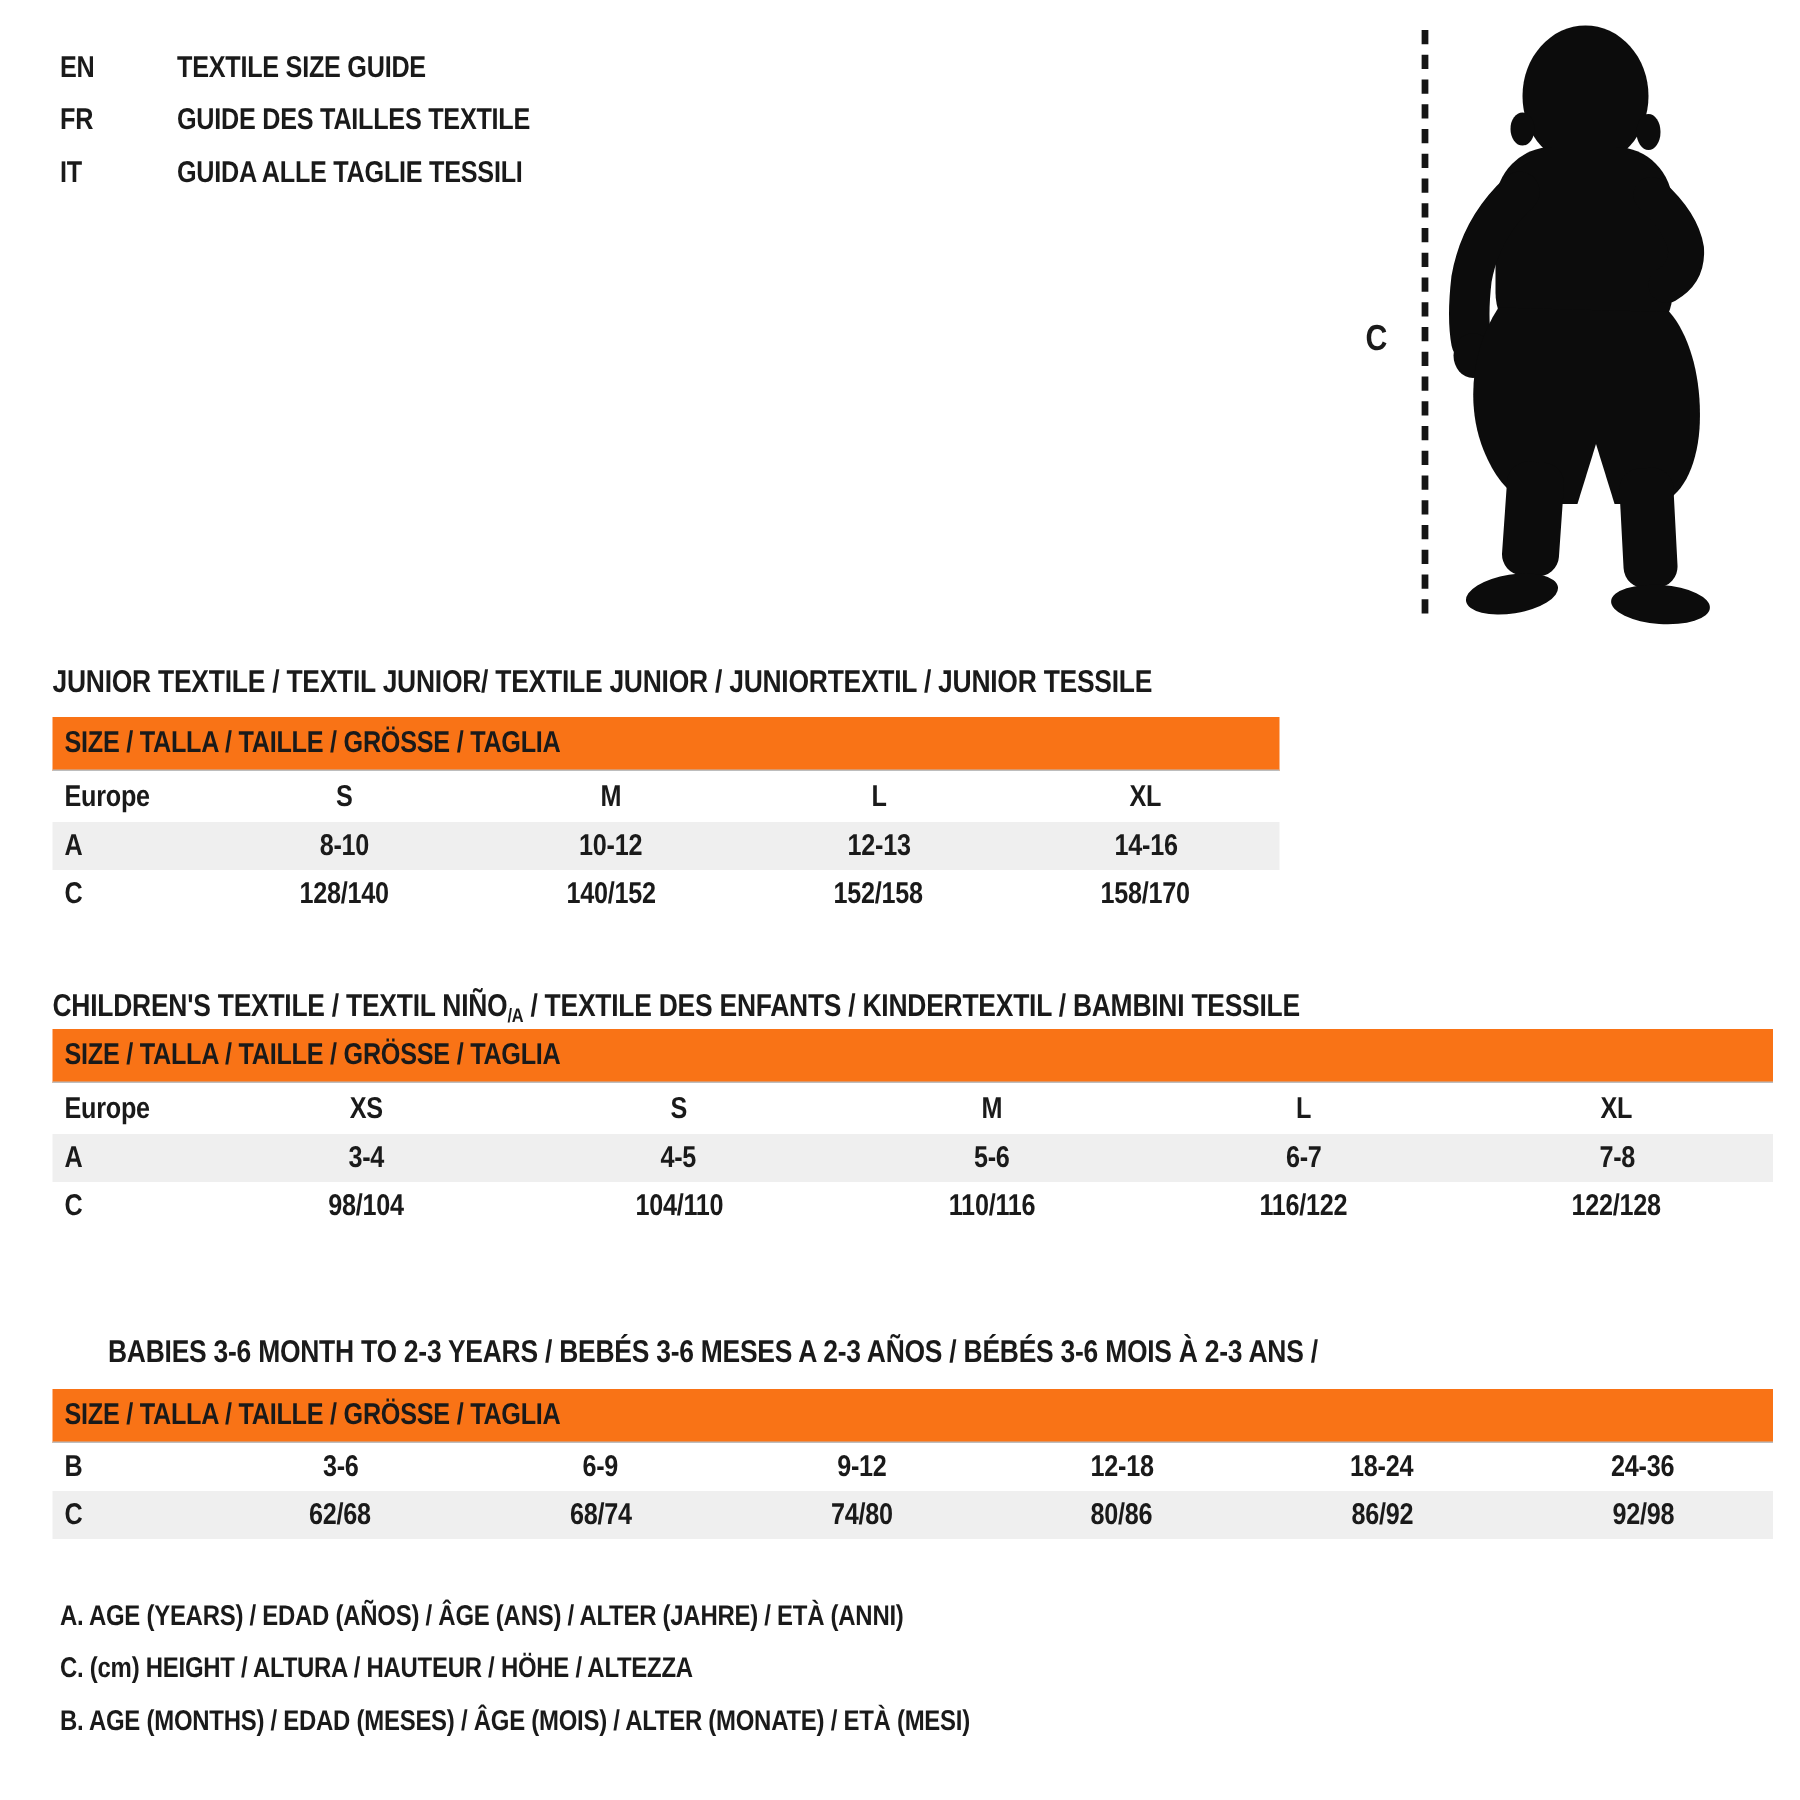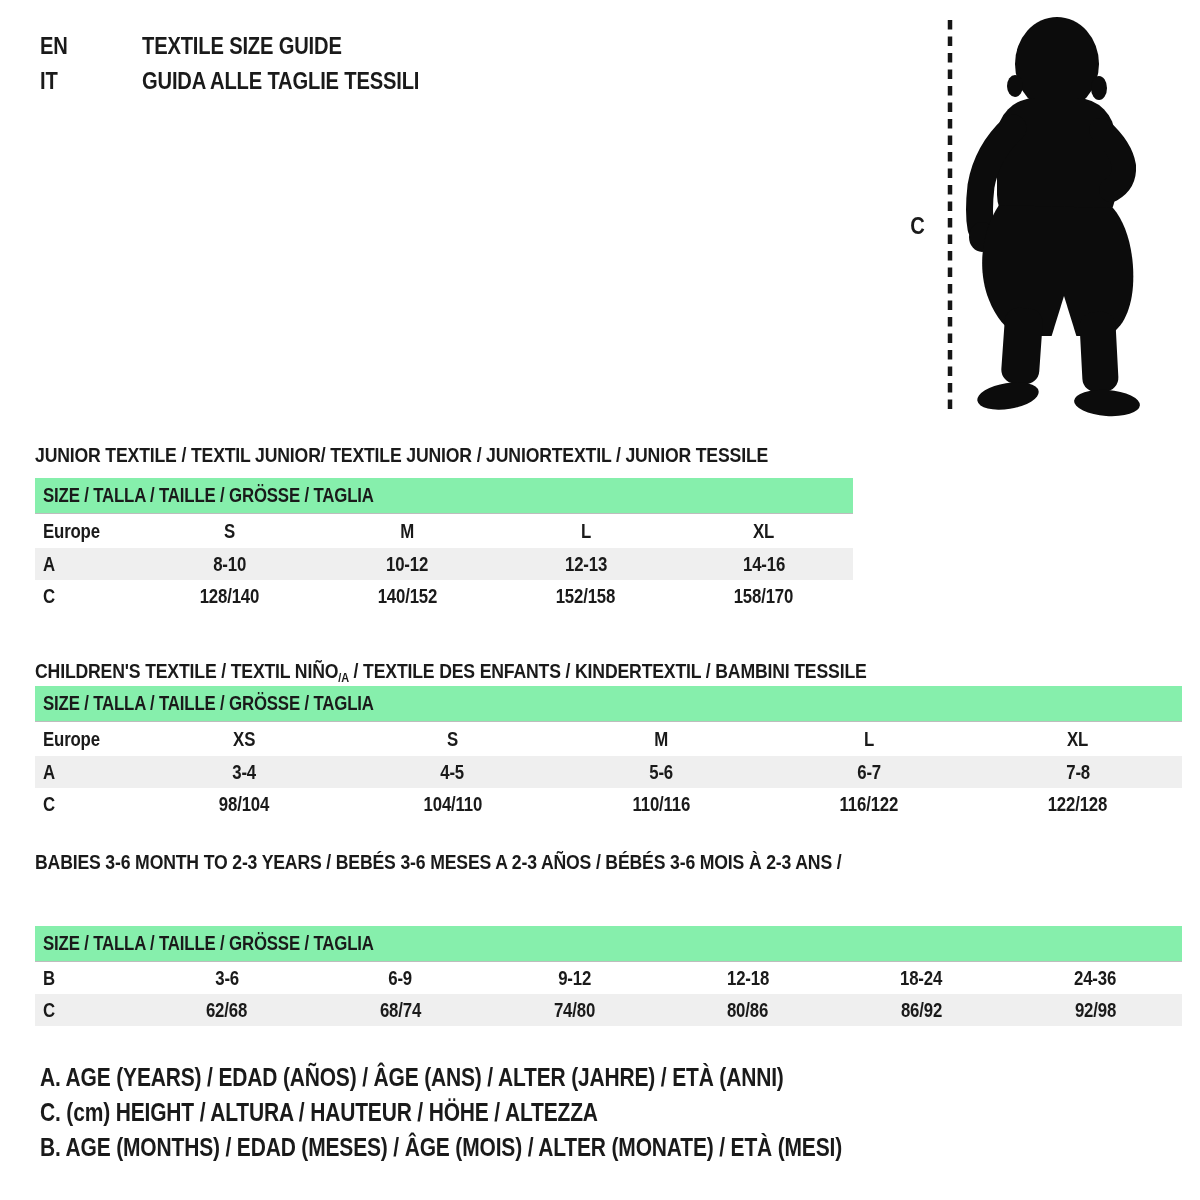--- a/index.html
+++ b/index.html
@@ -7,63 +7,67 @@
     position:relative;width:1200px;height:1200px;background:#ffffff;
     font-family:"Liberation Sans",sans-serif;font-weight:700;color:#1a1a1a;
     overflow:hidden;
   }
   
   .cx{display:inline-block;transform:scaleX(0.84);transform-origin:0 50%;white-space:nowrap;letter-spacing:-0.2px;}
   .cxc{display:inline-block;transform:scaleX(0.84);transform-origin:50% 50%;white-space:nowrap;letter-spacing:-0.2px;}
 
   
   .lang{position:absolute;left:40px;top:28px;}
-  .lang-row{display:grid;grid-template-columns:78px auto;height:35px;align-items:center;font-size:24px;gap:24px;}
+  .lang-row{display:grid;grid-template-columns:78px auto;height:35px;align-items:center;font-size:20px;}
 
   
   .figure{position:absolute;left:935px;top:0;width:215px;height:430px;}
   .c-label{position:absolute;left:-32px;top:212px;width:30px;font-size:24px;text-align:center;}
 
   
   .tbl-title{position:absolute;left:35px;font-size:21px;line-height:26px;}
   .title-junior{top:442px;}
   .title-children{top:658px;}
-  .title-babies{top:846px;line-height:31px;}
+  .title-babies{top:886px;line-height:31px;margin-left:37px;}
   .sub{font-size:13px;position:relative;top:4px;}
 
   
   .tbl{position:absolute;left:35px;}
   .t1{top:478px;width:818px;}
   .t2{top:686px;width:1147px;}
   .t3{top:926px;width:1147px;}
   .trow{display:grid;align-items:center;}
   .t1 .trow{grid-template-columns:105px repeat(4,1fr);}
   .t2 .trow{grid-template-columns:105px repeat(5,1fr);}
   .t3 .trow{grid-template-columns:105px repeat(6,1fr);}
-  .band{height:36px;background:#86efac;display:flex;align-items:center;padding-left:8px;
+  .band{height:36px;background:#f97316;display:flex;align-items:center;padding-left:8px;
         font-size:20px;border-bottom:1px solid #bdbdbd;box-sizing:border-box;}
   .hrow{height:34px;font-size:20px;}
   .drow{height:32px;font-size:20px;}
   .shaded{background:#efefef;}
   .lblc{padding-left:8px;text-align:left;}
   .cell{text-align:center;}
 
   
-  .legend{position:absolute;left:40px;top:1060px;font-size:25px;}
+  .legend{position:absolute;left:40px;top:1060px;font-size:19px;}
   .legend-row{height:35px;display:flex;align-items:center;}
 </style>
 </head>
 <body>
 
 <div class="canvas">
 
   <div class="lang">
     <div class="lang-row">
       <span class="cx">EN</span>
       <span class="cx">TEXTILE SIZE GUIDE</span>
+    </div>
+    <div class="lang-row">
+      <span class="cx">FR</span>
+      <span class="cx">GUIDE DES TAILLES TEXTILE</span>
     </div>
     <div class="lang-row">
       <span class="cx">IT</span>
       <span class="cx">GUIDA ALLE TAGLIE TESSILI</span>
     </div>
   </div>
 
   <div class="figure">
     <div class="c-label"><span class="cxc">C</span></div>
     <svg width="215" height="430" viewBox="0 0 215 430">

